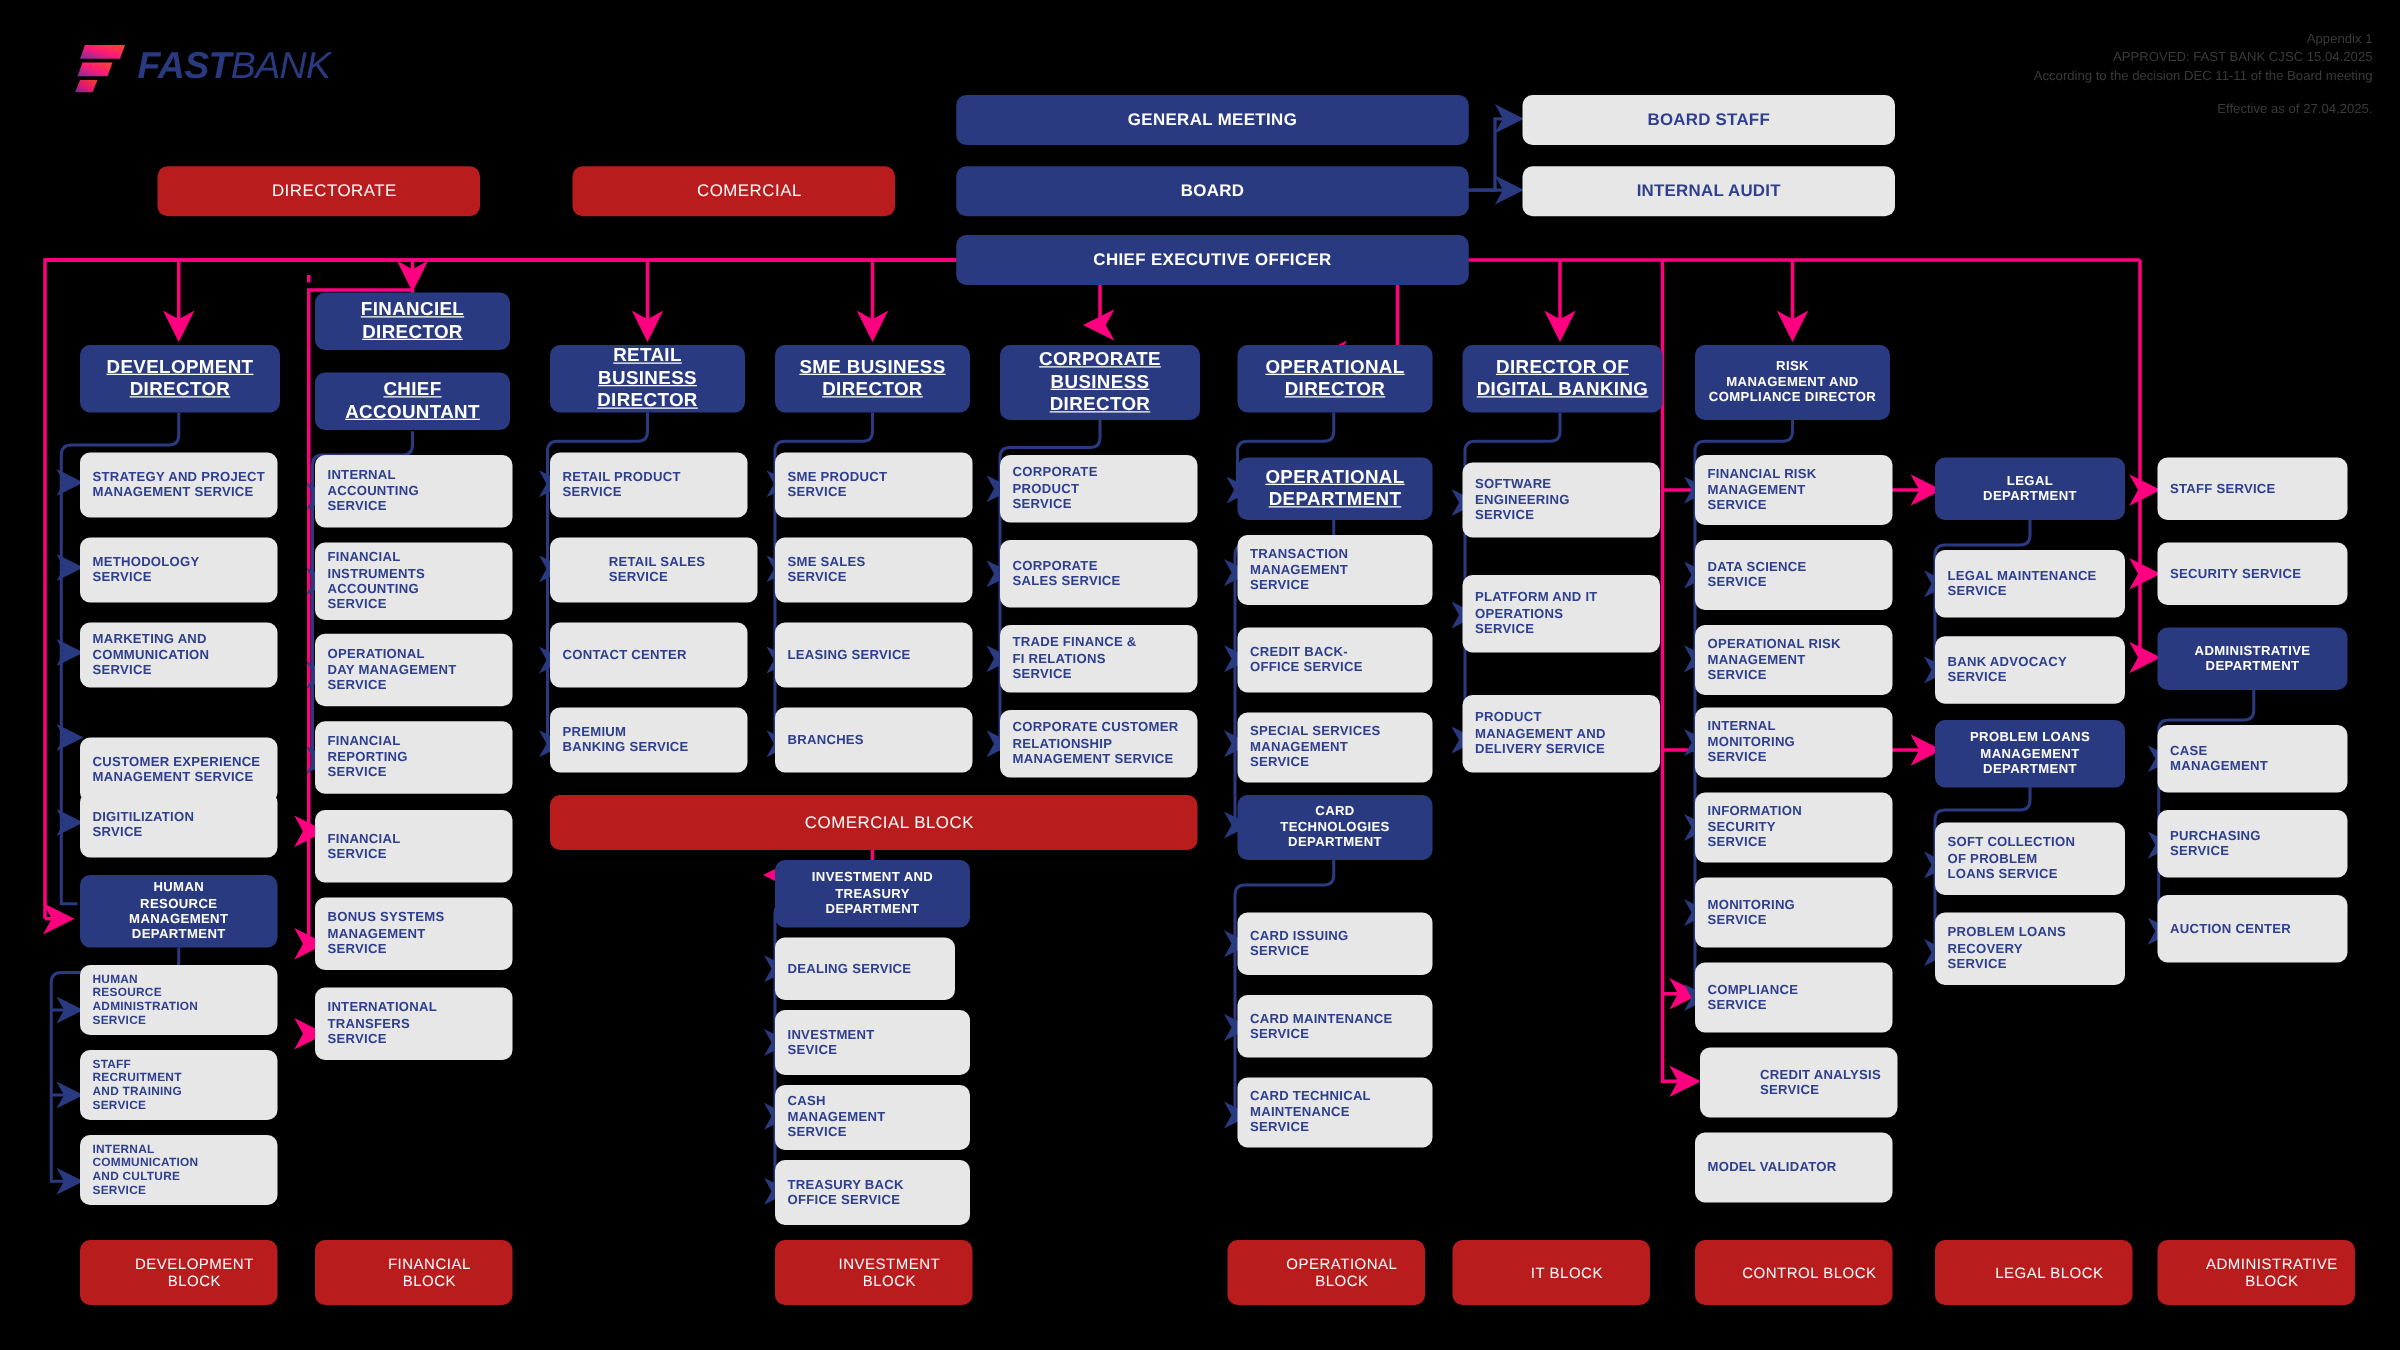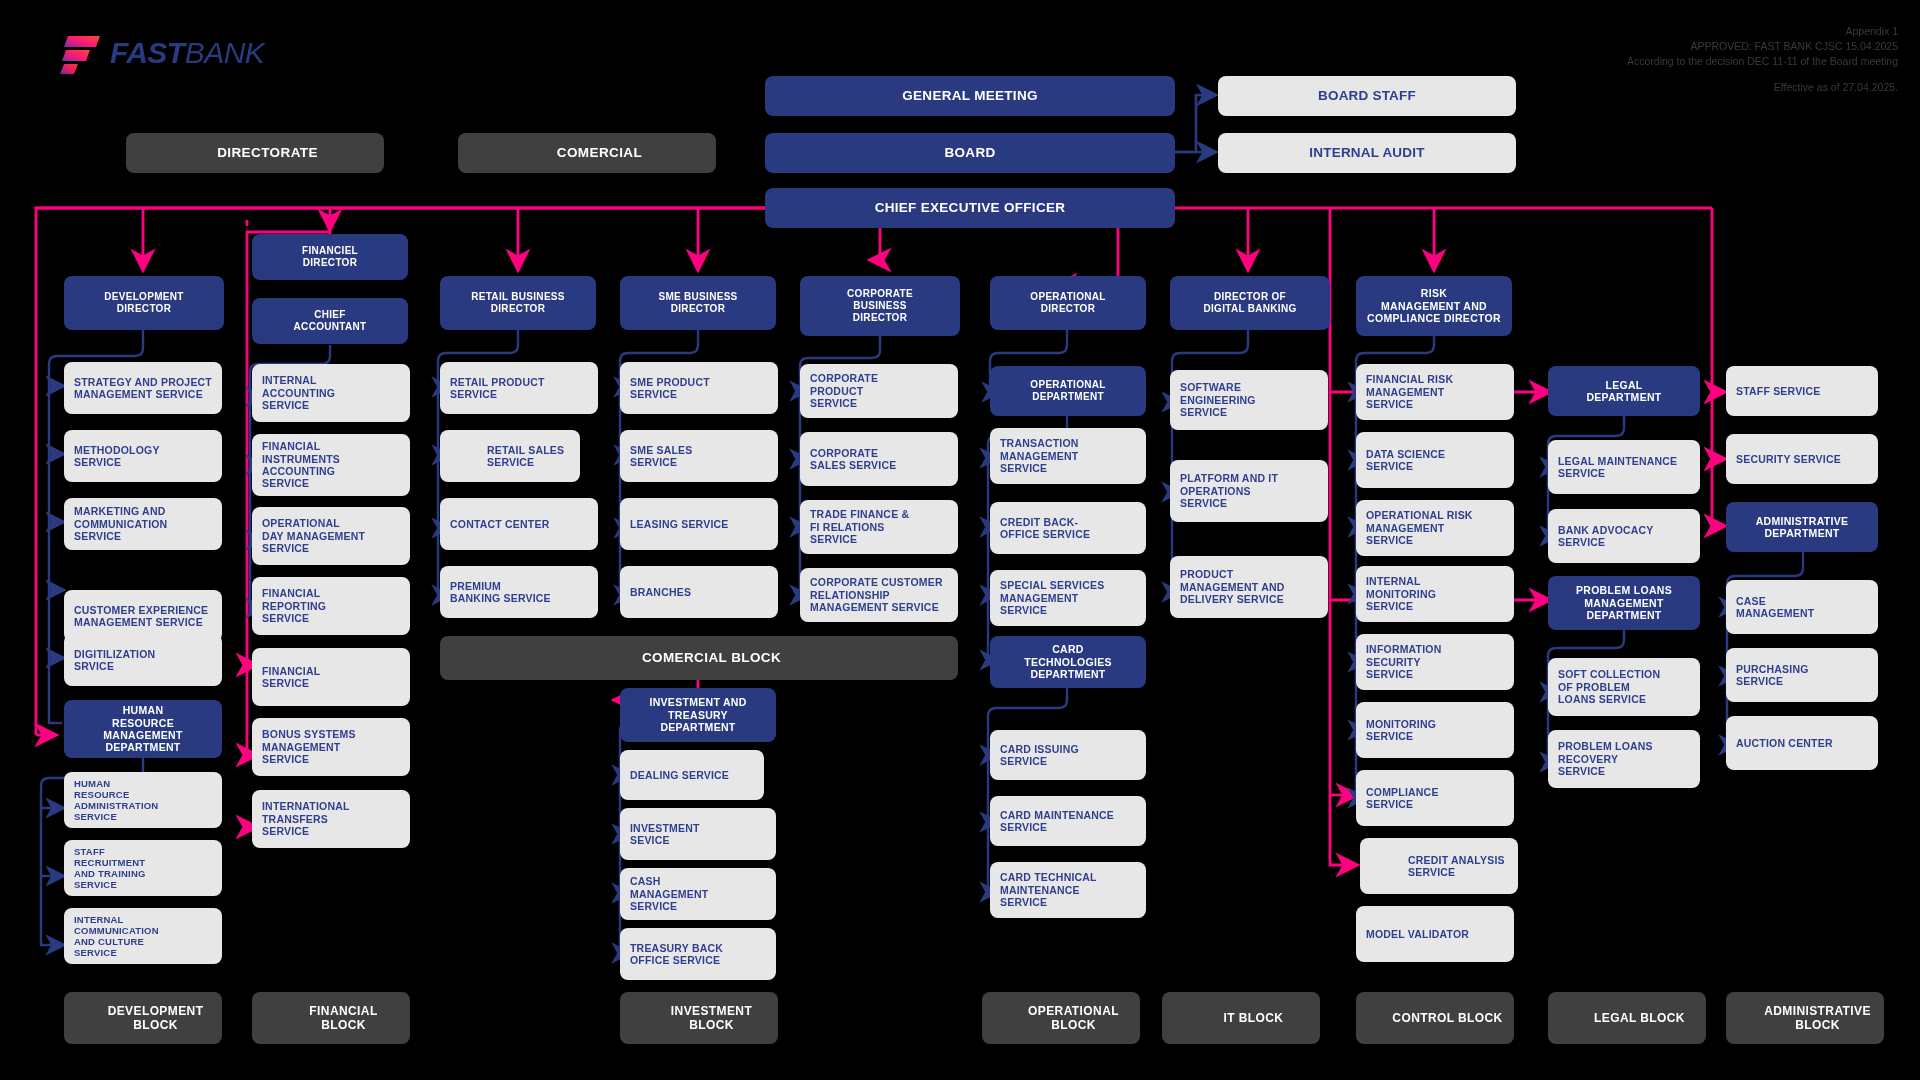--- a/index.html
+++ b/index.html
@@ -5,24 +5,24 @@
   html,body{margin:0;padding:0;background:#000;}
   body{width:1920px;height:1080px;position:relative;overflow:hidden;
        font-family:"Liberation Sans","DejaVu Sans",sans-serif;}
   #stage{position:absolute;left:0;top:0;width:1920px;height:1080px;}
   .node{position:absolute;border-radius:8px;display:flex;align-items:center;
         box-sizing:border-box;padding:6px 10px;line-height:1.18;}
   .center{justify-content:center;text-align:center;}
   .left{justify-content:flex-start;text-align:left;}
   .navy{background:#2a3a80;color:#ffffff;font-weight:bold;letter-spacing:.3px;}
   .grey{background:#e7e7e7;color:#2f3f8f;font-weight:bold;letter-spacing:.2px;}
-  .pink{background:#404040;color:#ffffff;font-weight:bold;letter-spacing:.4px;padding-left:35px;}
+  .pink{background:#b91c1c;color:#ffffff;font-weight:normal;letter-spacing:.4px;padding-left:35px;}
   .t9{font-size:9.5px;}
   .t10{font-size:10.5px;}
-  .t11{font-size:10px;}
+  .t11{font-size:15px;text-decoration:underline;}
   .t13{font-size:13.5px;}
   svg.wires{position:absolute;left:0;top:0;width:1920px;height:1080px;
             pointer-events:none;}
   #logo{position:absolute;left:60px;top:30px;width:200px;height:45px;}
   #logo .mark{position:absolute;left:0;top:4px;width:42px;height:40px;}
   #logo .word{position:absolute;left:50px;top:6px;font-size:30px;
               font-weight:bold;font-style:italic;color:#2a3a80;letter-spacing:-.5px;}
   #logo .word b{font-weight:bold;}
   #logo .word span{font-weight:normal;}
   #hdr{position:absolute;right:22px;top:24px;text-align:right;color:#3a3a3a;
@@ -225,21 +225,21 @@
 
   <div class="node grey left t10 pre" style="left:252px;top:364px;width:158px;height:58px;">INTERNAL<br>ACCOUNTING<br>SERVICE</div>
   <div class="node grey left t10 pre" style="left:252px;top:434px;width:158px;height:62px;">FINANCIAL<br>INSTRUMENTS<br>ACCOUNTING<br>SERVICE</div>
   <div class="node grey left t10 pre" style="left:252px;top:507px;width:158px;height:58px;">OPERATIONAL<br>DAY MANAGEMENT<br>SERVICE</div>
   <div class="node grey left t10 pre" style="left:252px;top:577px;width:158px;height:58px;">FINANCIAL<br>REPORTING<br>SERVICE</div>
   <div class="node grey left t10 pre" style="left:252px;top:648px;width:158px;height:58px;">FINANCIAL<br>SERVICE</div>
   <div class="node grey left t10 pre" style="left:252px;top:718px;width:158px;height:58px;">BONUS SYSTEMS<br>MANAGEMENT<br>SERVICE</div>
   <div class="node grey left t10 pre" style="left:252px;top:790px;width:158px;height:58px;">INTERNATIONAL<br>TRANSFERS<br>SERVICE</div>
 
   <div class="node grey left t10 pre" style="left:440px;top:362px;width:158px;height:52px;">RETAIL PRODUCT<br>SERVICE</div>
-  <div class="node grey left t10 pre" style="left:440px;top:430px;width:140px;height:52px;padding-left:47px;">RETAIL SALES<br>SERVICE</div>
+  <div class="node grey left t10 pre" style="left:440px;top:430px;width:166px;height:52px;padding-left:47px;">RETAIL SALES<br>SERVICE</div>
   <div class="node grey left t10 pre" style="left:440px;top:498px;width:158px;height:52px;">CONTACT CENTER</div>
   <div class="node grey left t10 pre" style="left:440px;top:566px;width:158px;height:52px;">PREMIUM<br>BANKING SERVICE</div>
 
   <div class="node grey left t10 pre" style="left:620px;top:362px;width:158px;height:52px;">SME PRODUCT<br>SERVICE</div>
   <div class="node grey left t10 pre" style="left:620px;top:430px;width:158px;height:52px;">SME SALES<br>SERVICE</div>
   <div class="node grey left t10 pre" style="left:620px;top:498px;width:158px;height:52px;">LEASING SERVICE</div>
   <div class="node grey left t10 pre" style="left:620px;top:566px;width:158px;height:52px;">BRANCHES</div>
 
   <div class="node grey left t10 pre" style="left:800px;top:364px;width:158px;height:54px;">CORPORATE<br>PRODUCT<br>SERVICE</div>
   <div class="node grey left t10 pre" style="left:800px;top:432px;width:158px;height:54px;">CORPORATE<br>SALES SERVICE</div>

